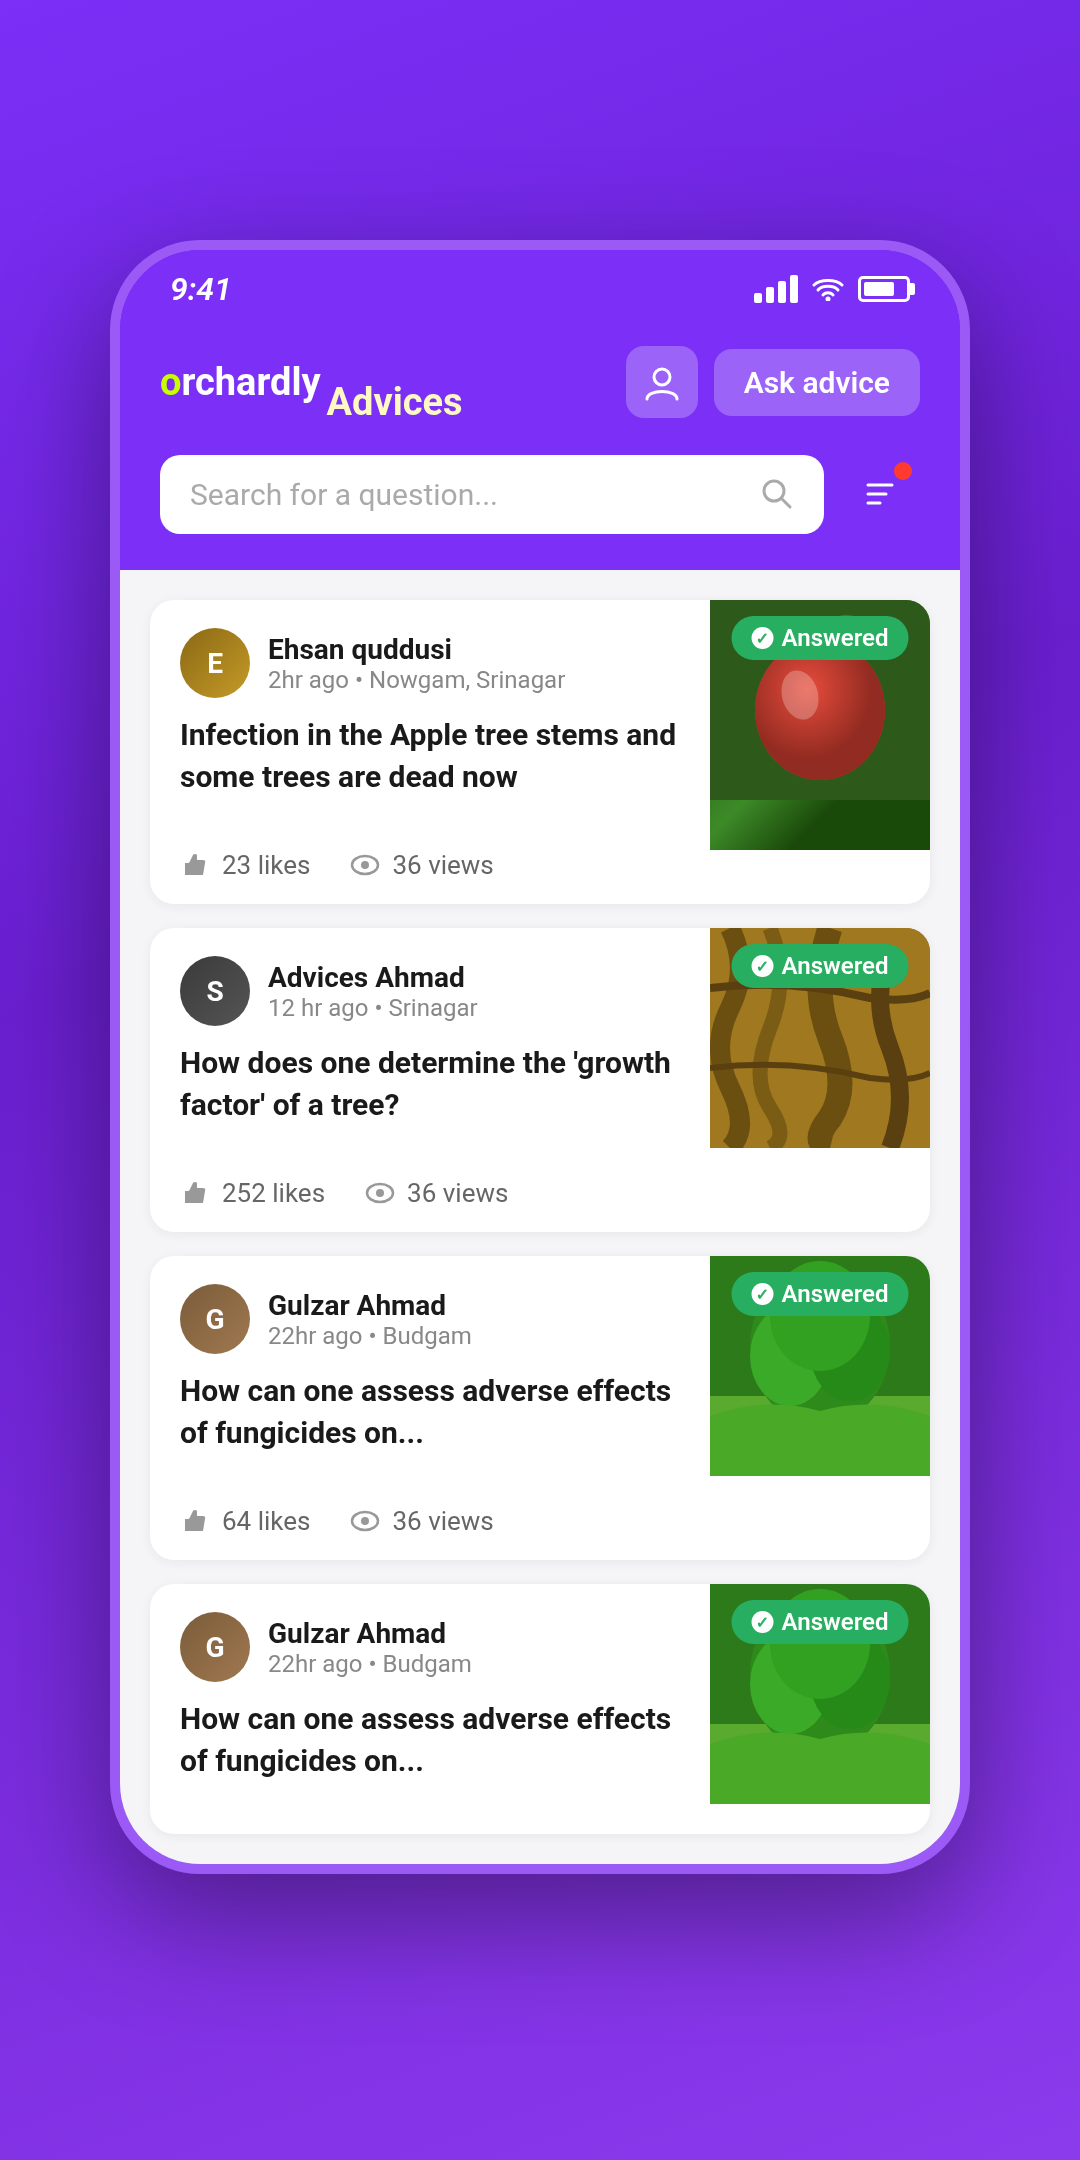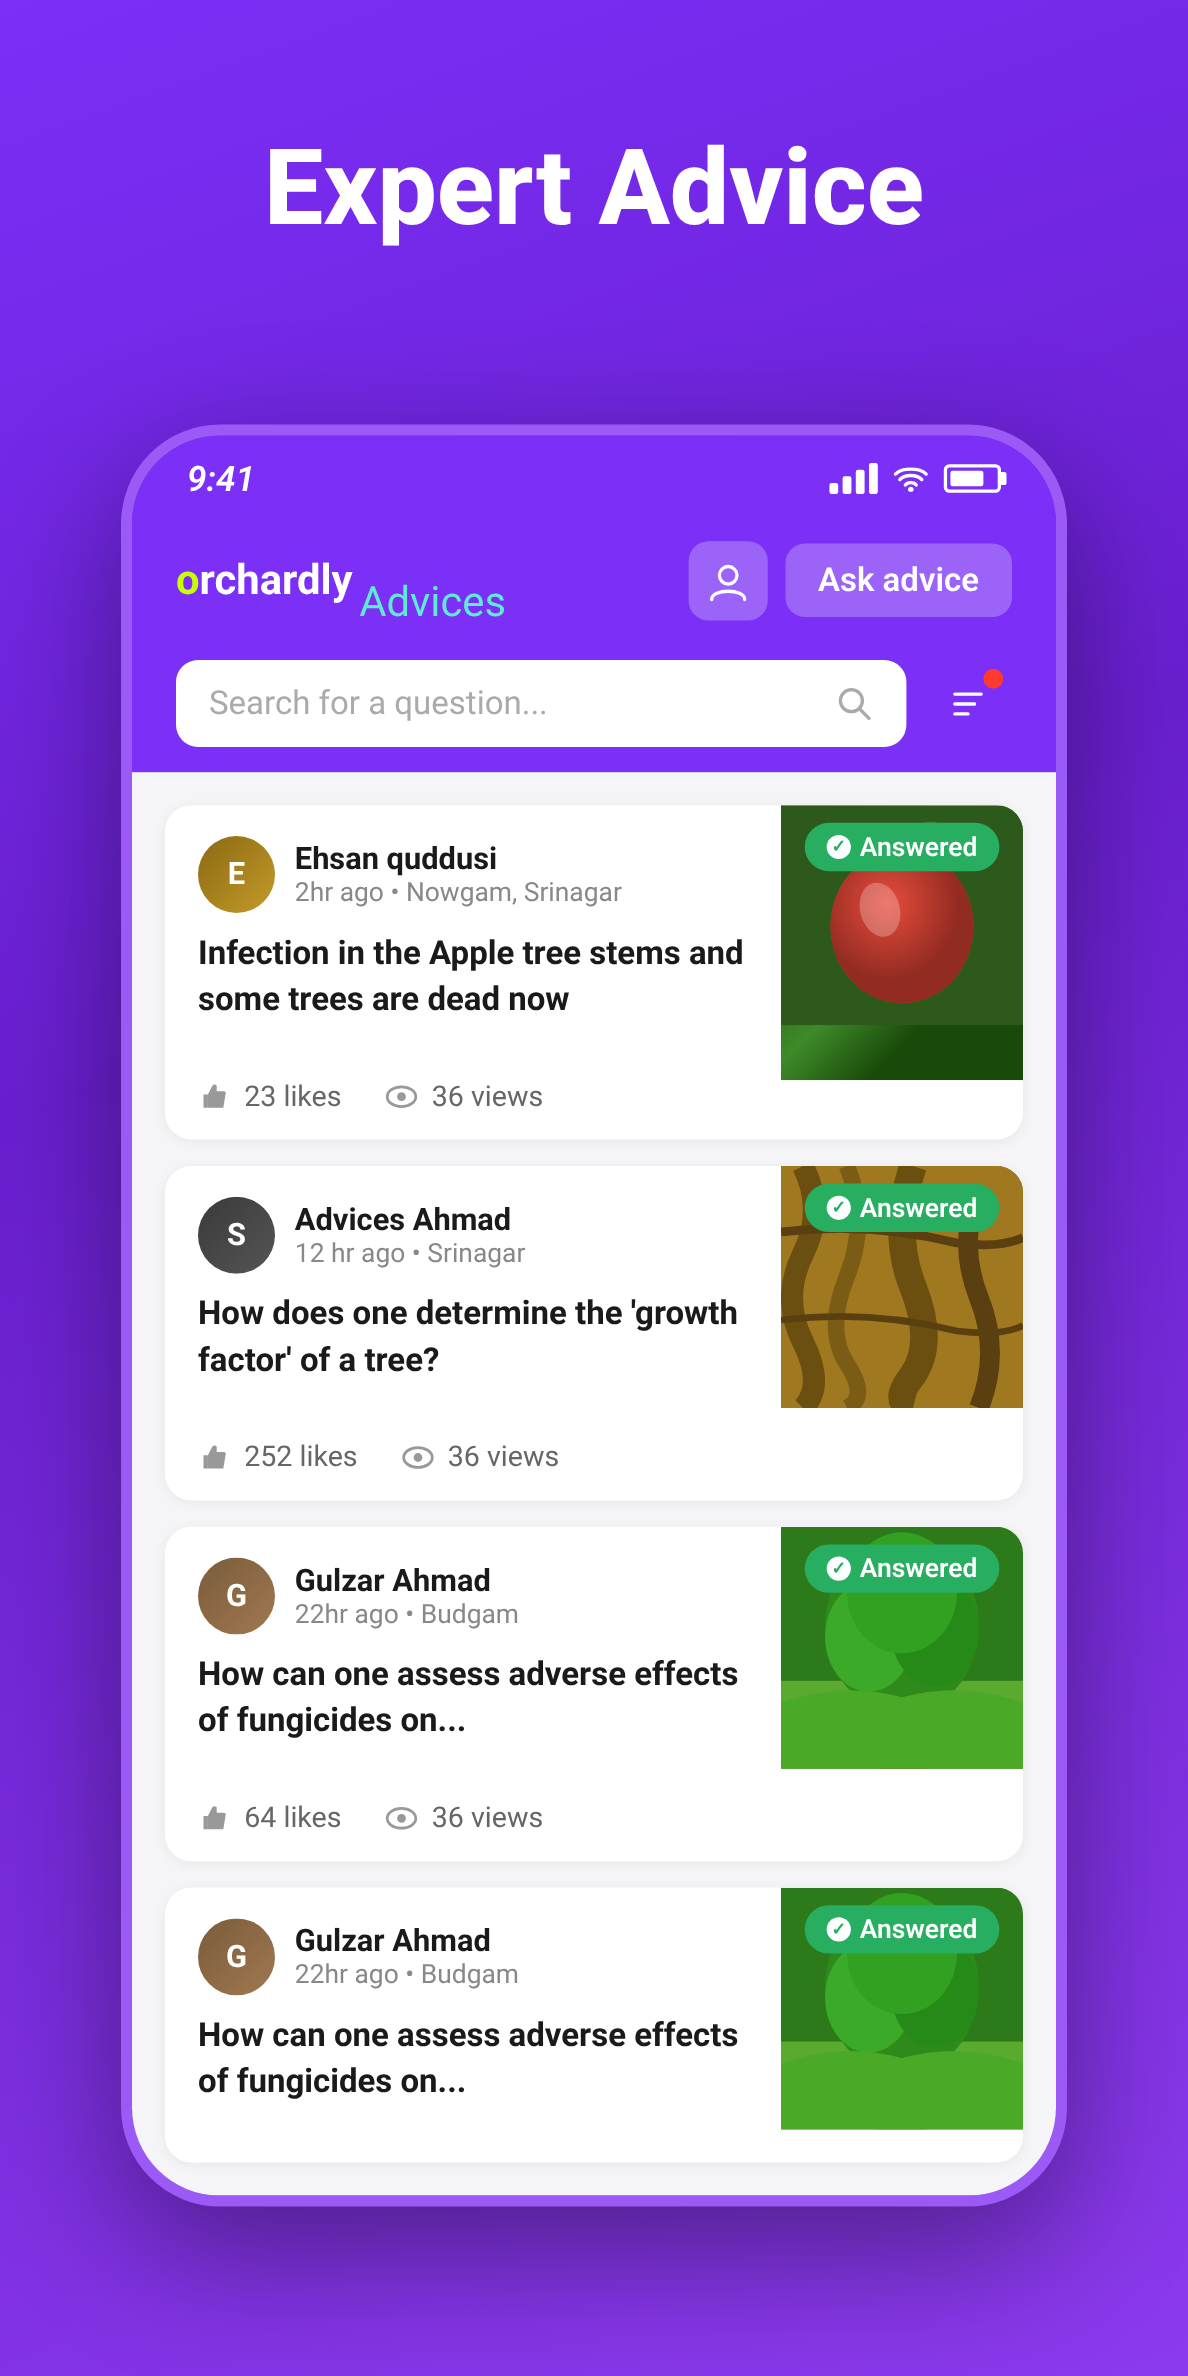--- a/index.html
+++ b/index.html
@@ -172,21 +172,21 @@
       color: #ffffff;
       font-size: 30px;
       font-weight: 600;
       cursor: pointer;
       white-space: nowrap;
     }
 
     
     .search-section {
       background: #7b2ff7;
-      padding: 0 40px 22px;
+      padding: 0 40px 36px;
       display: flex;
       align-items: center;
       gap: 16px;
     }
     .search-bar {
       flex: 1;
       background: #ffffff;
       border-radius: 20px;
       padding: 22px 30px;
       display: flex;
@@ -348,21 +348,20 @@
     .stat-icon {
       color: #999;
       display: flex;
       align-items: center;
     }
   </style>
 </head>
 <body>
 
 <div class="hero">
-  <h1 class="hero-title">Expert Advice</h1>
 </div>
 
 <div class="phone-wrapper">
   <div class="phone-frame">
 
     <div class="phone-notch"></div>
 
     <div class="status-bar">
       <span class="status-time">9:41</span>
       <div class="status-icons">
@@ -385,21 +384,21 @@
           <div class="battery-fill"></div>
         </div>
       </div>
     </div>
 
     <div class="app-header">
       <div class="app-logo">
         <span class="logo-text">
           <span class="logo-accent">o</span>rchardly
         </span>
-        <span style="font-size:38px; color:#5eead4; font-weight:400; margin-left:6px;margin-top:40px;">Advices</span>
+        <span style="font-size:38px; color:#fef9c3; font-weight:700; margin-left:6px;margin-top:40px;">Advices</span>
       </div>
       <div class="header-actions">
         <div class="icon-btn">
           <svg width="38" height="38" viewBox="0 0 38 38" fill="none">
             <circle cx="19" cy="14" r="8" stroke="white" stroke-width="3"></circle>
             <path d="M4 36 C4 26 34 26 34 36" stroke="white" stroke-width="3" fill="none" stroke-linecap="round"></path>
           </svg>
         </div>
         <div class="ask-btn">Ask advice</div>
       </div>

